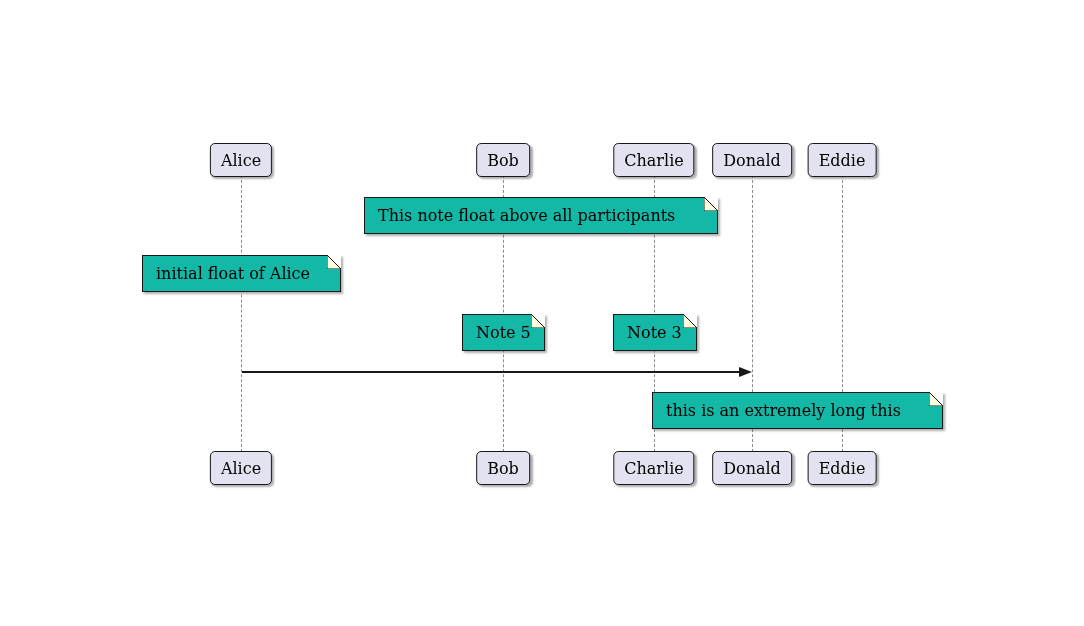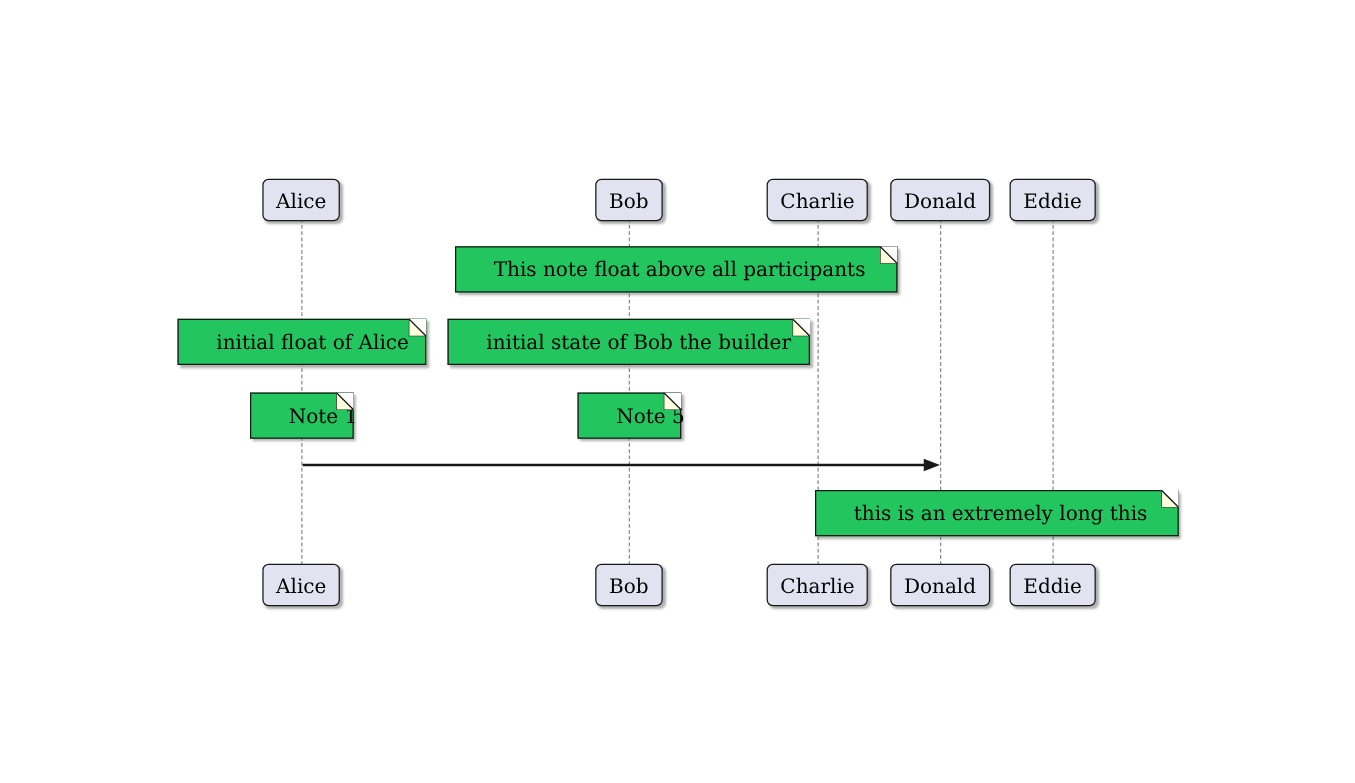--- a/index.html
+++ b/index.html
@@ -33,22 +33,22 @@
     box-shadow: 2px 2px 2px rgba(110,110,110,0.55);
     font-size: 16px;
     white-space: nowrap;
   }
   .note {
     position: absolute;
     height: 37px;
     box-sizing: border-box;
     display: flex;
     align-items: center;
-    padding: 0 30px;
-    background: #22c55e;
+    padding: 0 13px;
+    background: #14b8a6;
     border: 1px solid #181818;
     box-shadow: 2px 2px 2px rgba(110,110,110,0.55);
     font-size: 16px;
     white-space: nowrap;
   }
   .fold {
     position: absolute;
     top: -1px;
     right: -1px;
     width: 14px;
@@ -93,37 +93,30 @@
     </svg>
   </div>
 
   <div class="note" style="left:142px; top:255px; width:199px">
     <span>initial float of Alice</span>
     <svg class="fold" viewBox="0 0 14 14">
       <path d="M0 0 L14 0 L14 14 Z" fill="#ffffff"></path>
       <path d="M0 0 L0 14 L14 14 Z" fill="#FEFFDD" stroke="#181818" stroke-width="1"></path>
     </svg>
   </div>
-  <div class="note" style="left:358px; top:255px; width:290px">
-    <span>initial state of Bob the builder</span>
+
+  <div class="note" style="left:462px; top:314px; width:83px">
+    <span>Note 5</span>
     <svg class="fold" viewBox="0 0 14 14">
       <path d="M0 0 L14 0 L14 14 Z" fill="#ffffff"></path>
       <path d="M0 0 L0 14 L14 14 Z" fill="#FEFFDD" stroke="#181818" stroke-width="1"></path>
     </svg>
   </div>
-
-  <div class="note" style="left:200px; top:314px; width:83px">
-    <span>Note 1</span>
-    <svg class="fold" viewBox="0 0 14 14">
-      <path d="M0 0 L14 0 L14 14 Z" fill="#ffffff"></path>
-      <path d="M0 0 L0 14 L14 14 Z" fill="#FEFFDD" stroke="#181818" stroke-width="1"></path>
-    </svg>
-  </div>
-  <div class="note" style="left:462px; top:314px; width:83px">
-    <span>Note 5</span>
+  <div class="note" style="left:613px; top:314px; width:84px">
+    <span>Note 3</span>
     <svg class="fold" viewBox="0 0 14 14">
       <path d="M0 0 L14 0 L14 14 Z" fill="#ffffff"></path>
       <path d="M0 0 L0 14 L14 14 Z" fill="#FEFFDD" stroke="#181818" stroke-width="1"></path>
     </svg>
   </div>
 
   <div class="arrow-line" style="left:242px; top:371px; width:501px"></div>
   <div class="arrow-head" style="left:739px; top:367px"></div>
 
   <div class="note" style="left:652px; top:392px; width:291px">

